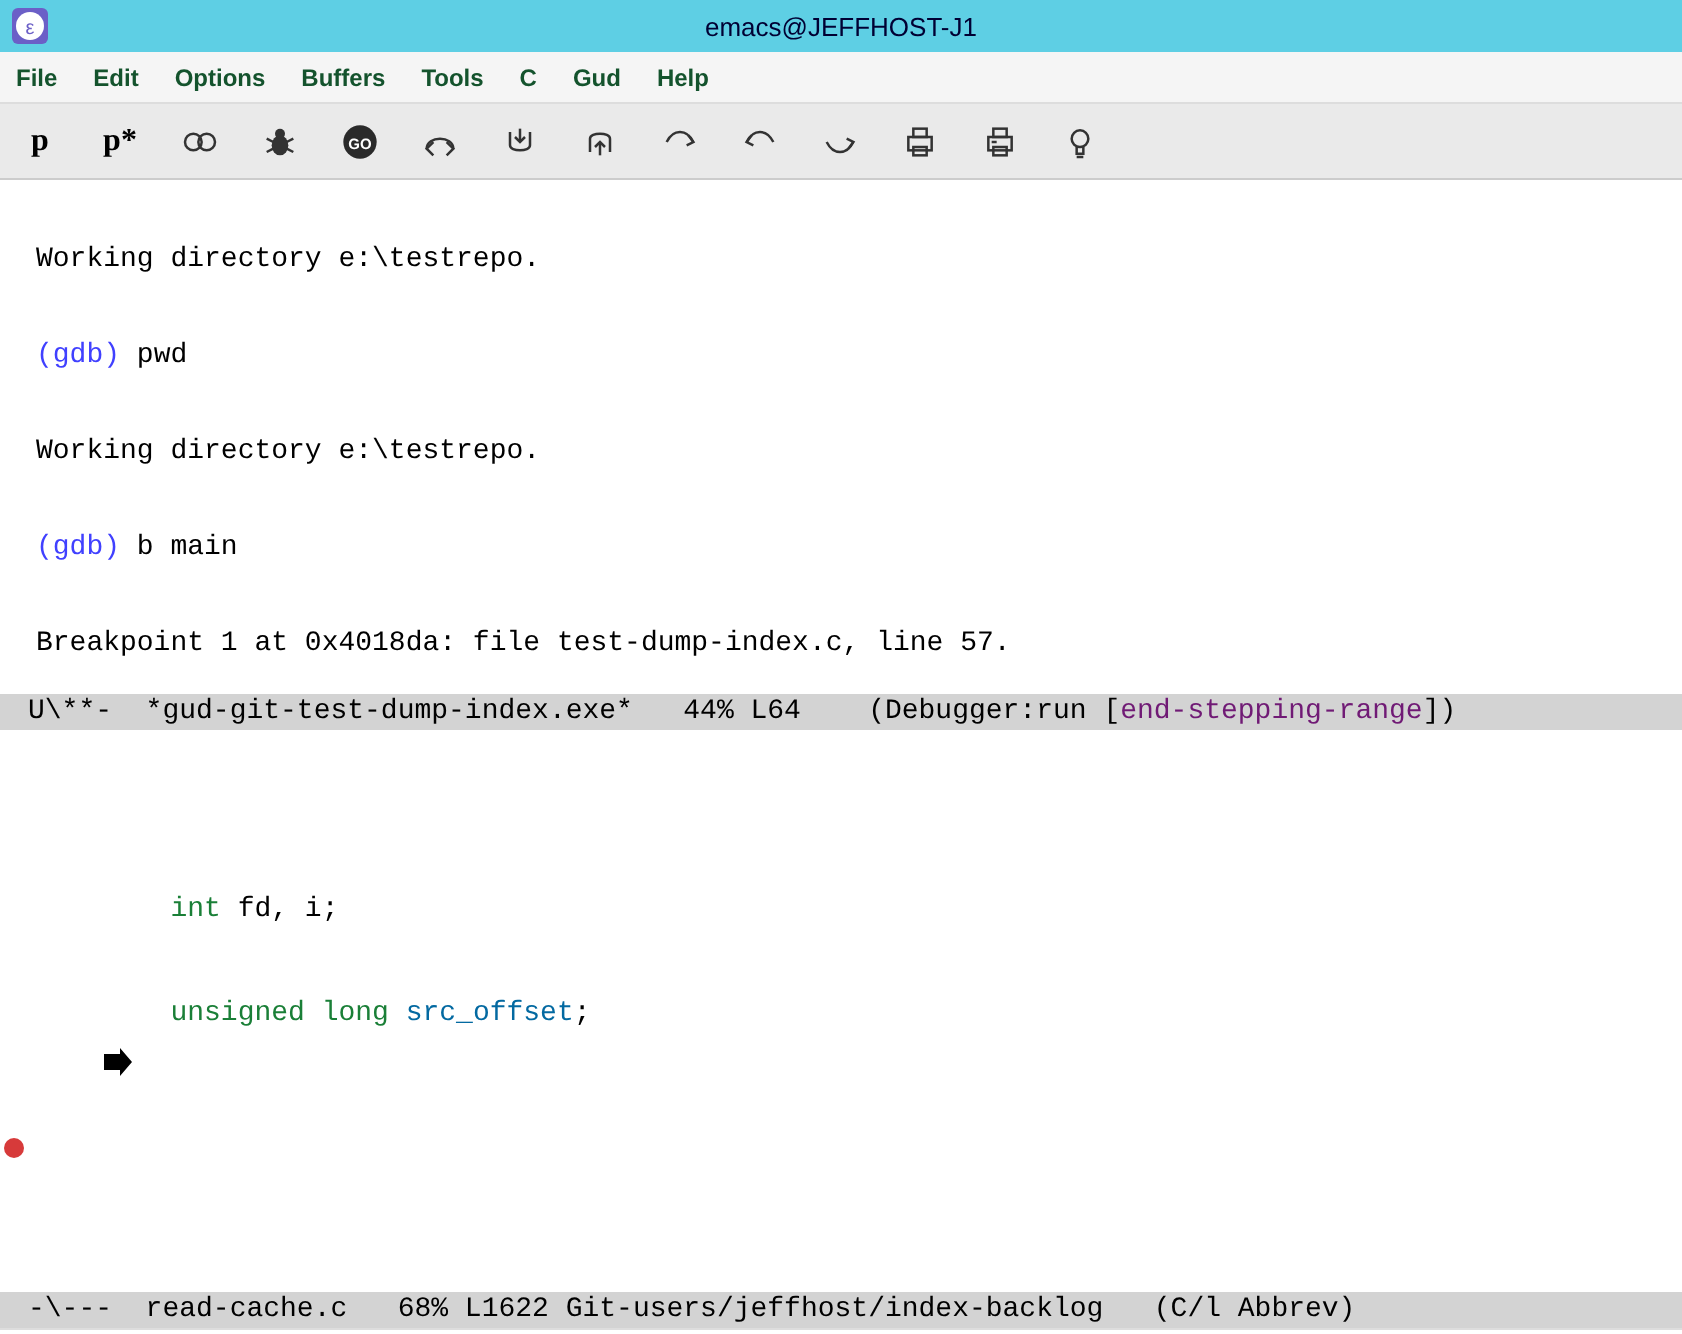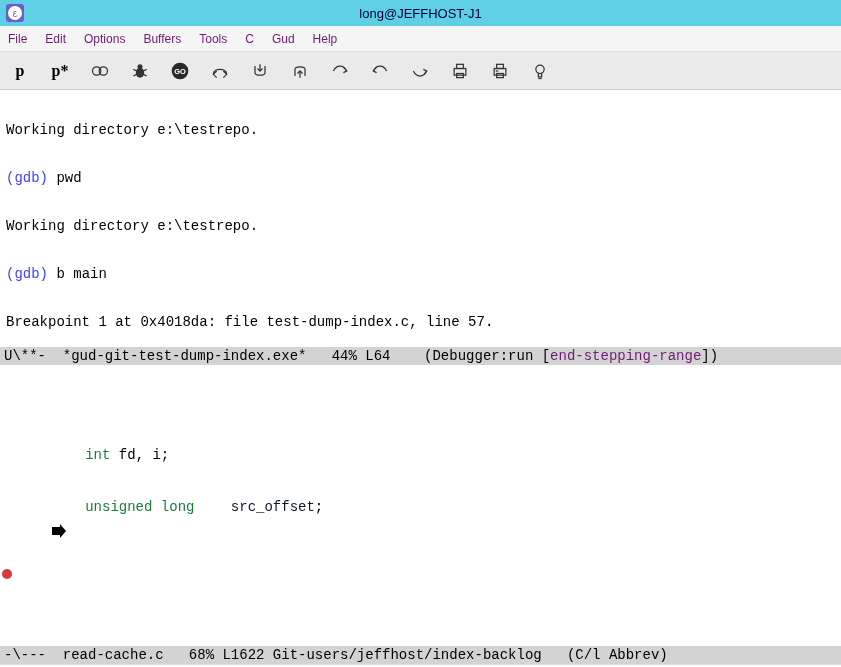--- a/index.html
+++ b/index.html
@@ -1,52 +1,52 @@
 <!DOCTYPE html>
 <html><head>
 <meta charset="utf-8">
 <style>
   * { box-sizing: border-box; margin: 0; padding: 0; }
   html, body { width: 841px; height: 667px; font-family: sans-serif; font-size: 12px; background: #fff; overflow: hidden; }
   .titlebar { background: #5ecfe4; height: 26px; display: flex; align-items: center; justify-content: center; position: relative; }
   .titlebar-icon { position: absolute; left: 6px; top: 4px; width: 18px; height: 18px; background: #6b5fc7; border-radius: 3px; display: flex; align-items: center; justify-content: center; color: #fff; font-size: 10px; }
   .titlebar-text { color: #003; font-size: 13px; }
   .menubar { background: #f5f5f5; height: 26px; display: flex; align-items: center; padding: 0 8px; gap: 18px; border-bottom: 1px solid #ddd; }
-  .menubar span { color: #701a75; cursor: default; }
+  .menubar span { color: #14532d; cursor: default; font-weight: bold; }
   .toolbar { background: #eaeaea; height: 38px; display: flex; align-items: center; padding: 0 8px; gap: 16px; border-bottom: 1px solid #ccc; }
   .toolbar-btn { width: 24px; height: 24px; display: flex; align-items: center; justify-content: center; cursor: pointer; }
   .toolbar-btn svg { width: 20px; height: 20px; }
   .mono { font-family: "Courier New", monospace; font-size: 14px; line-height: 16px; white-space: pre; }
   .gdb-pane { padding: 0 6px; color: #000; height: 257px; overflow: hidden; position: relative; }
-  .gdb-line { height: 16px; }
+  .gdb-line { height: 16px; margin-left: 12px; }
   .prompt { color: #4040ff; }
-  .modeline { background: #d3d3d3; height: 18px; padding: 0 4px; color: #000; display: flex; align-items: center; }
+  .modeline { background: #d3d3d3; height: 18px; padding: 0 14px; color: #000; display: flex; align-items: center; }
   .modeline .em { color: #701a75; }
   .code-pane { position: relative; height: 281px; overflow: hidden; }
   .code-gutter { position: absolute; left: 0; top: 0; width: 18px; height: 100%; }
   .code-lines { padding-left: 18px; }
   .code-line { height: 20px; line-height: 20px; }
   .kw-type { color: #1a7f37; }
   .kw-keyword { color: #6f42c1; }
-  .kw-ident { color: #0f172a; padding-left: 28px; }
+  .kw-ident { color: #0369a1; }
   .arrow-marker { position: absolute; left: 0; width: 16px; height: 16px; }
   .bp-marker { position: absolute; left: 2px; width: 10px; height: 10px; background: #d73a3a; border-radius: 50%; }
   .minibuffer { background: #fff; height: 20px; padding: 0 4px; border-top: 1px solid #ddd; display: flex; align-items: center; }
 </style>
 </head>
 <body>
 
 <div class="titlebar">
   <div class="titlebar-icon">
     <svg viewBox="0 0 18 18">
         <circle cx="9" cy="9" r="7" fill="#fff"></circle>
         <text x="9" y="13" text-anchor="middle" font-size="10" fill="#6b5fc7">ε</text>
       </svg>
   </div>
-  <span class="titlebar-text">long@JEFFHOST-J1</span>
+  <span class="titlebar-text">emacs@JEFFHOST-J1</span>
 </div>
 
 <div class="menubar">
   <span>File</span>
   <span>Edit</span>
   <span>Options</span>
   <span>Buffers</span>
   <span>Tools</span>
   <span>C</span>
   <span>Gud</span>

